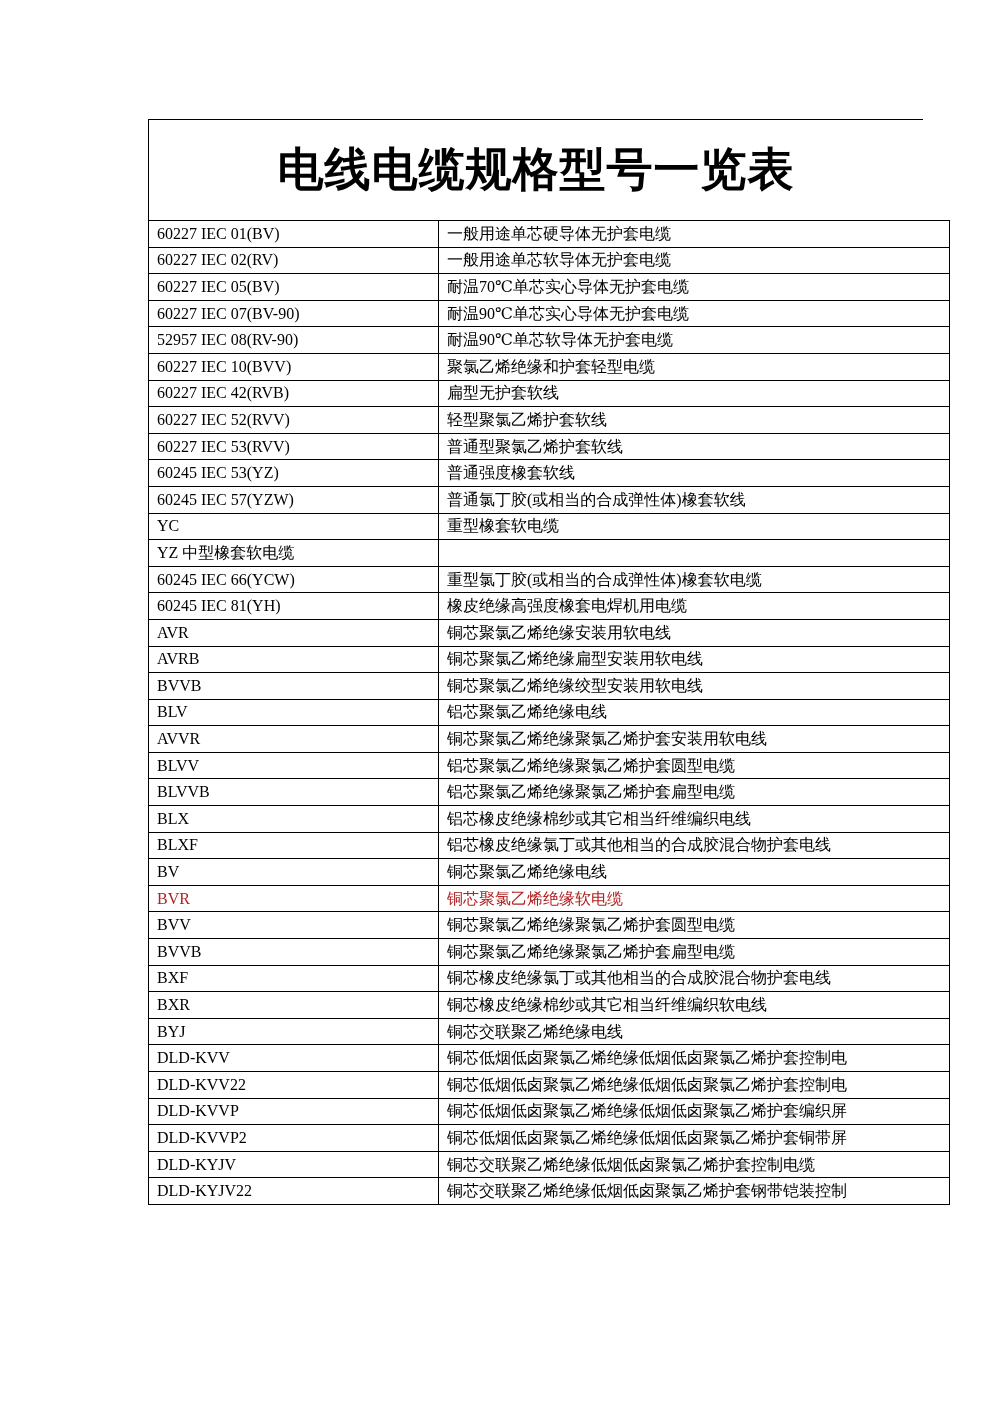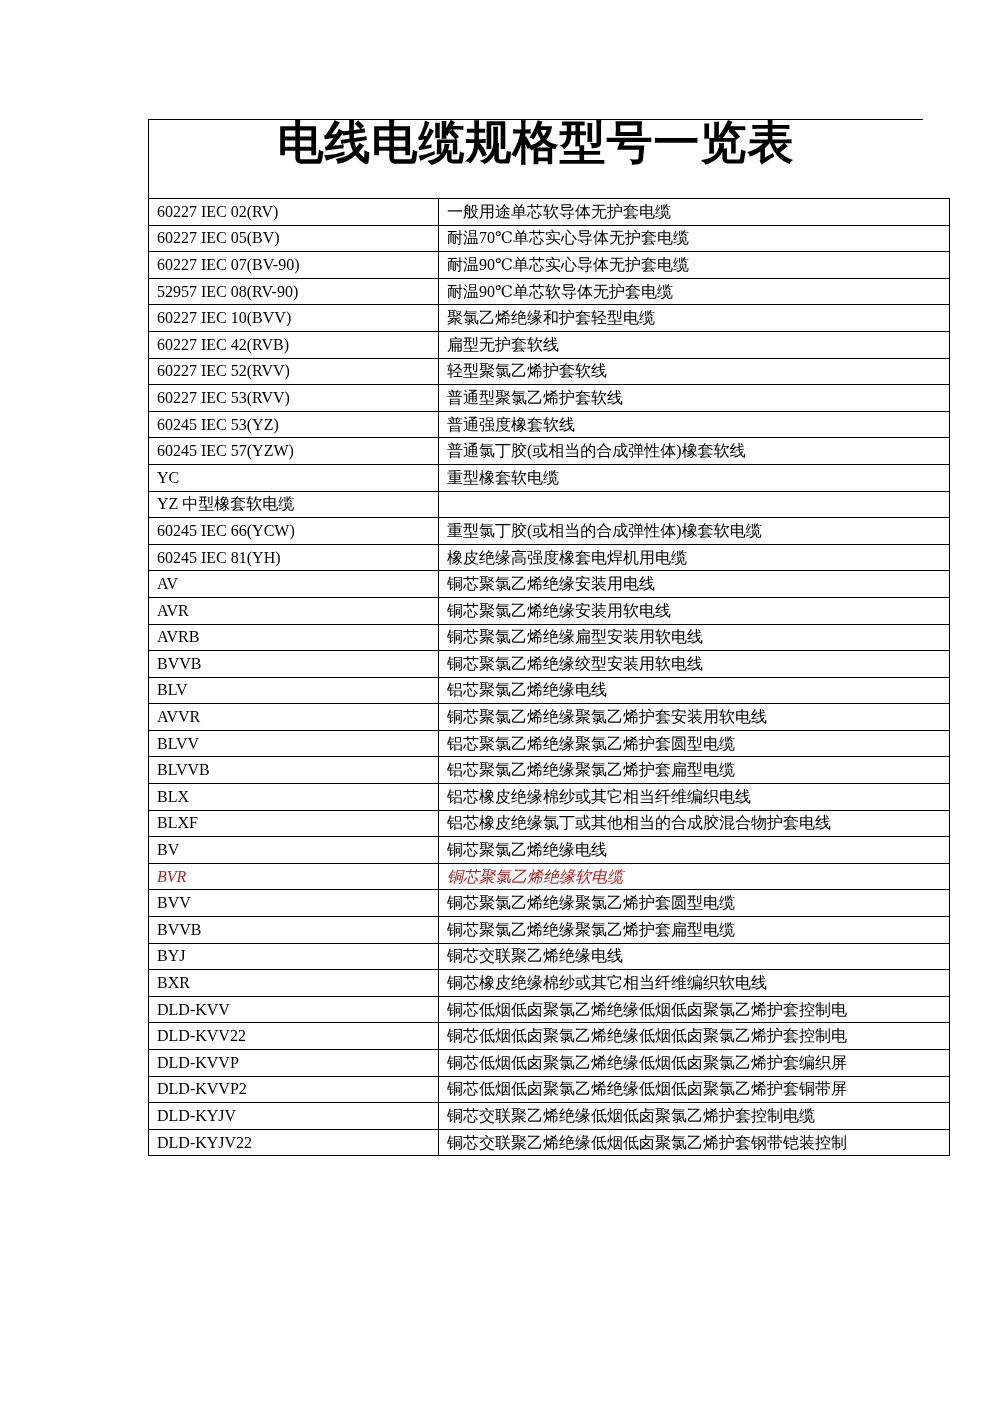--- a/index.html
+++ b/index.html
@@ -16,24 +16,25 @@
   }
   .content {
     position: absolute;
     left: 148px;
     top: 119px;
     width: 775px;
   }
   .title-box {
     box-sizing: border-box;
     width: 775px;
-    height: 80px;
+    height: 102px;
     border: 1px solid #000000;
     border-right: none;
     display: flex;
+    align-items: center;
     justify-content: center;
   }
   .title-box h1 {
     margin: 0;
     font-size: 46px;
     font-weight: bold;
     letter-spacing: 1px;
     line-height: 1;
     white-space: nowrap;
   }
@@ -48,32 +49,36 @@
     height: 25.6px;
     padding: 0 4px 0 8px;
     font-size: 16px;
     line-height: 1;
     vertical-align: middle;
     white-space: nowrap;
     overflow: hidden;
   }
   td.col-model { width: 277px; font-size: 17px; }
   td.col-desc  { width: 498px; }
-  tr.highlight td { color: var(--highlight-color, #b22222); font-style: italic; }
+  tr.highlight td { color: var(--highlight-color, #b22222); }
 </style>
 </head>
 <body>
 
 <div class="content">
   <div class="title-box">
     <h1>电线电缆规格型号一览表</h1>
   </div>
   <table class="spec-table">
     <tbody>
         <tr>
+          <td class="col-model">60227 IEC 01(BV)</td>
+          <td class="col-desc">一般用途单芯硬导体无护套电缆</td>
+        </tr>
+        <tr>
           <td class="col-model">60227 IEC 02(RV)</td>
           <td class="col-desc">一般用途单芯软导体无护套电缆</td>
         </tr>
         <tr>
           <td class="col-model">60227 IEC 05(BV)</td>
           <td class="col-desc">耐温70℃单芯实心导体无护套电缆</td>
         </tr>
         <tr>
           <td class="col-model">60227 IEC 07(BV-90)</td>
           <td class="col-desc">耐温90℃单芯实心导体无护套电缆</td>
@@ -114,24 +119,20 @@
           <td class="col-model">YZ 中型橡套软电缆</td>
           <td class="col-desc"></td>
         </tr>
         <tr>
           <td class="col-model">60245 IEC 66(YCW)</td>
           <td class="col-desc">重型氯丁胶(或相当的合成弹性体)橡套软电缆</td>
         </tr>
         <tr>
           <td class="col-model">60245 IEC 81(YH)</td>
           <td class="col-desc">橡皮绝缘高强度橡套电焊机用电缆</td>
-        </tr>
-        <tr>
-          <td class="col-model">AV</td>
-          <td class="col-desc">铜芯聚氯乙烯绝缘安装用电线</td>
         </tr>
         <tr>
           <td class="col-model">AVR</td>
           <td class="col-desc">铜芯聚氯乙烯绝缘安装用软电线</td>
         </tr>
         <tr>
           <td class="col-model">AVRB</td>
           <td class="col-desc">铜芯聚氯乙烯绝缘扁型安装用软电线</td>
         </tr>
         <tr>
@@ -172,26 +173,30 @@
         </tr>
         <tr>
           <td class="col-model">BVV</td>
           <td class="col-desc">铜芯聚氯乙烯绝缘聚氯乙烯护套圆型电缆</td>
         </tr>
         <tr>
           <td class="col-model">BVVB</td>
           <td class="col-desc">铜芯聚氯乙烯绝缘聚氯乙烯护套扁型电缆</td>
         </tr>
         <tr>
+          <td class="col-model">BXF</td>
+          <td class="col-desc">铜芯橡皮绝缘氯丁或其他相当的合成胶混合物护套电线</td>
+        </tr>
+        <tr>
+          <td class="col-model">BXR</td>
+          <td class="col-desc">铜芯橡皮绝缘棉纱或其它相当纤维编织软电线</td>
+        </tr>
+        <tr>
           <td class="col-model">BYJ</td>
           <td class="col-desc">铜芯交联聚乙烯绝缘电线</td>
-        </tr>
-        <tr>
-          <td class="col-model">BXR</td>
-          <td class="col-desc">铜芯橡皮绝缘棉纱或其它相当纤维编织软电线</td>
         </tr>
         <tr>
           <td class="col-model">DLD-KVV</td>
           <td class="col-desc">铜芯低烟低卤聚氯乙烯绝缘低烟低卤聚氯乙烯护套控制电</td>
         </tr>
         <tr>
           <td class="col-model">DLD-KVV22</td>
           <td class="col-desc">铜芯低烟低卤聚氯乙烯绝缘低烟低卤聚氯乙烯护套控制电</td>
         </tr>
         <tr>

